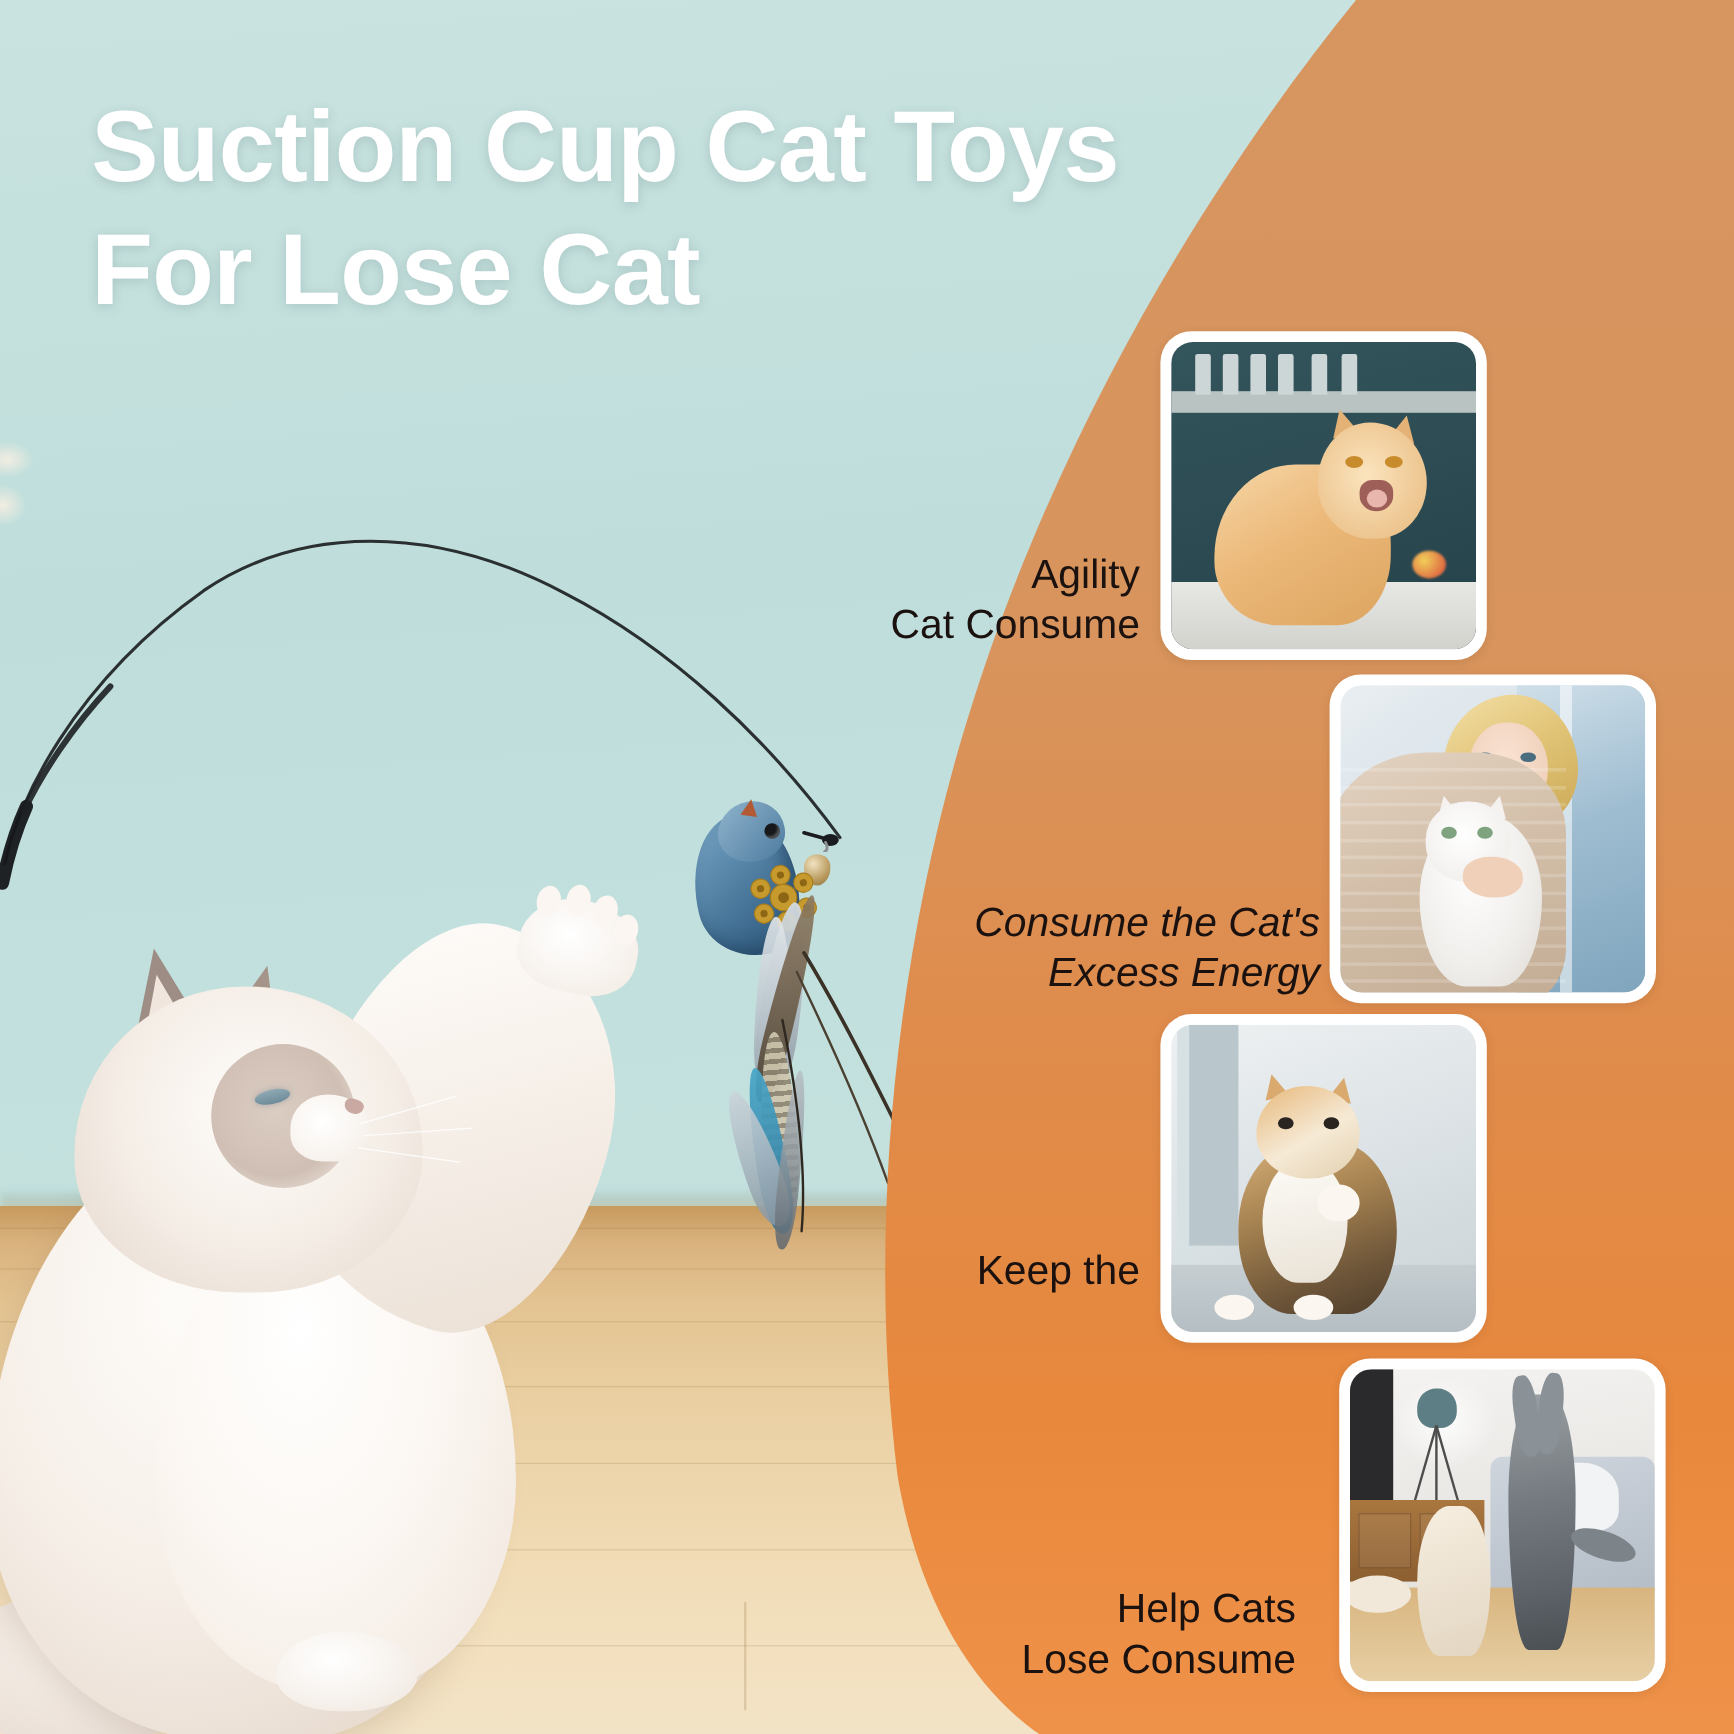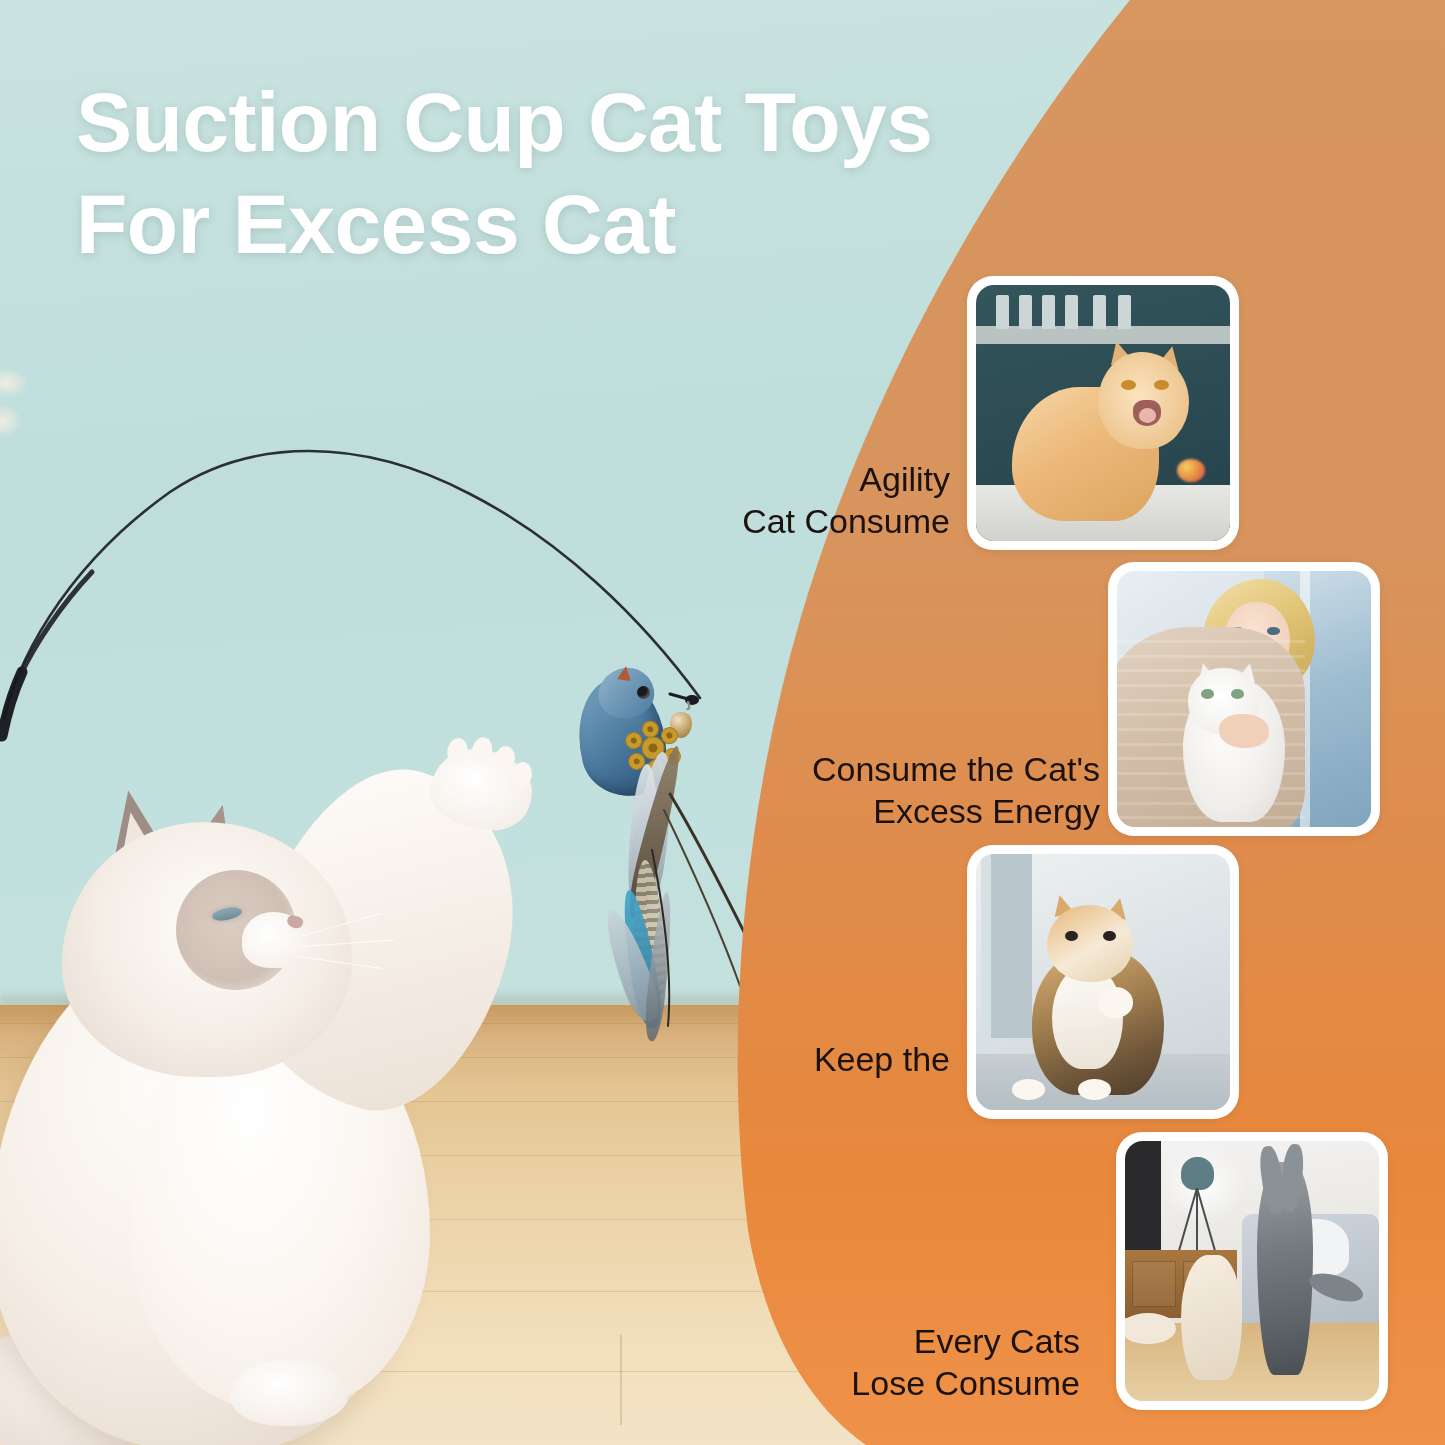--- a/index.html
+++ b/index.html
@@ -456,21 +456,21 @@
     </defs>
     <path d="M1130 0
              C 1000 160, 870 380, 800 620
              C 742 820, 724 1040, 748 1230
              C 766 1336, 812 1408, 866 1445
              L 1445 1445 L 1445 0 Z" fill="url(#orangeGrad)"></path>
   </svg>
 
   <div id="headline">
     <span class="ln">Suction Cup Cat Toys</span>
-    <span class="ln">For Excess Cat</span>
+    <span class="ln">For Lose Cat</span>
   </div>
 
   <div class="feature">
     <div class="feature-label" style="left:590px; top:458px; width:360px;">
       <span class="ln">Agility</span>
       <span class="ln">Cat Consume</span>
     </div>
     <div class="thumb" style="left:967px; top:276px; width:272px; height:274px;">
       <div class="thumb-inner">
         <div class="tv-el t1-bg"></div>
@@ -489,21 +489,21 @@
         <div class="tv-el t1-cat-head"></div>
         <div class="tv-el t1-eye" style="left:57%;"></div>
         <div class="tv-el t1-eye" style="left:70%;"></div>
         <div class="tv-el t1-mouth"></div>
         <div class="tv-el t1-mouth-in"></div>
       </div>
     </div>
   </div>
 
   <div class="feature">
-    <div class="feature-label" style="left:540px; top:748px; width:560px;">
+    <div class="feature-label" style="left:540px; top:748px; width:560px;font-style:italic;">
       <span class="ln">Consume the Cat's</span>
       <span class="ln">Excess Energy</span>
     </div>
     <div class="thumb" style="left:1108px; top:562px; width:272px; height:274px;">
       <div class="thumb-inner">
         <div class="tv-el t2-bg"></div>
         <div class="tv-el t2-window"></div>
         <div class="tv-el t2-mullion"></div>
         <div class="tv-el t2-hair"></div>
         <div class="tv-el t2-face"></div>
@@ -555,21 +555,21 @@
         <div class="tv-el t3-eye" style="left:50%;"></div>
         <div class="tv-el t3-paw"></div>
         <div class="tv-el t3-foot" style="left:14%;"></div>
         <div class="tv-el t3-foot" style="left:40%;"></div>
       </div>
     </div>
   </div>
 
   <div class="feature">
     <div class="feature-label" style="left:700px; top:1320px; width:380px;">
-      <span class="ln">Every Cats</span>
+      <span class="ln">Help Cats</span>
       <span class="ln">Lose Consume</span>
     </div>
     <div class="thumb" style="left:1116px; top:1132px; width:272px; height:278px;">
       <div class="thumb-inner">
         <div class="tv-el t4-bg"></div>
         <div class="tv-el t4-glow"></div>
         <div class="tv-el t4-tv"></div>
         <div class="tv-el t4-lamp-shade"></div>
         <div class="tv-el t4-lamp-leg" style="left:28%; top:18%; height:26%; transform:rotate(16deg);"></div>
         <div class="tv-el t4-lamp-leg" style="left:28%; top:18%; height:26%; transform:rotate(-16deg);"></div>

